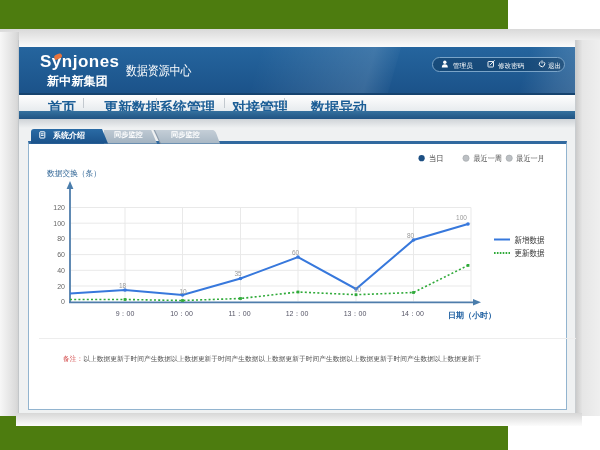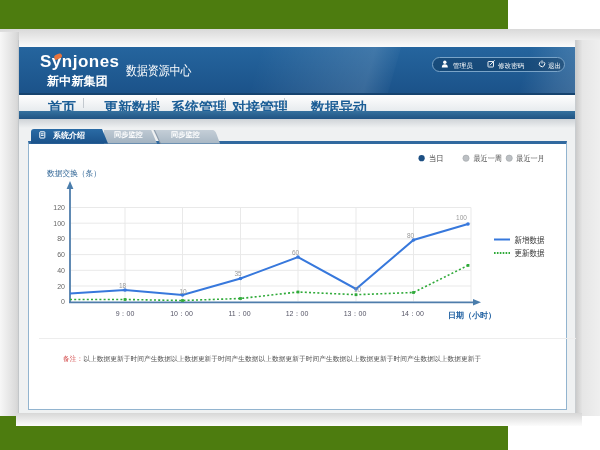--- a/index.html
+++ b/index.html
@@ -68,21 +68,21 @@
         <span style="left:65px;">修改密码</span>
         <span style="left:115px;">退出</span>
       </div>
     </div>
     <div id="hdrline"></div>
     <div id="nav">
       <div class="it" style="left:29px;">首页</div>
       <div class="dv" style="left:64px;"></div>
       <div class="it" style="left:85px;">更新数据</div>
       <div class="dv" style="left:137px;"></div>
-      <div class="it" style="left:152px;">系统管理</div>
+      <div class="it" style="left:140px;">系统管理</div>
       <div class="dv" style="left:205px;"></div>
       <div class="it" style="left:213px;">对接管理</div>
       <div class="dv" style="left:265px;"></div>
       <div class="it" style="left:277px;margin-left:15px;">数据异动</div>
     </div>
     <div id="navbar"></div>
       <div id="contShadow"></div>
     <div id="tab2" class="tab">
         <span style="position:absolute;left:10px;top:0.8px;font-size:12px;transform:scale(0.60);transform-origin:left top;">同步监控</span>
       </div>

